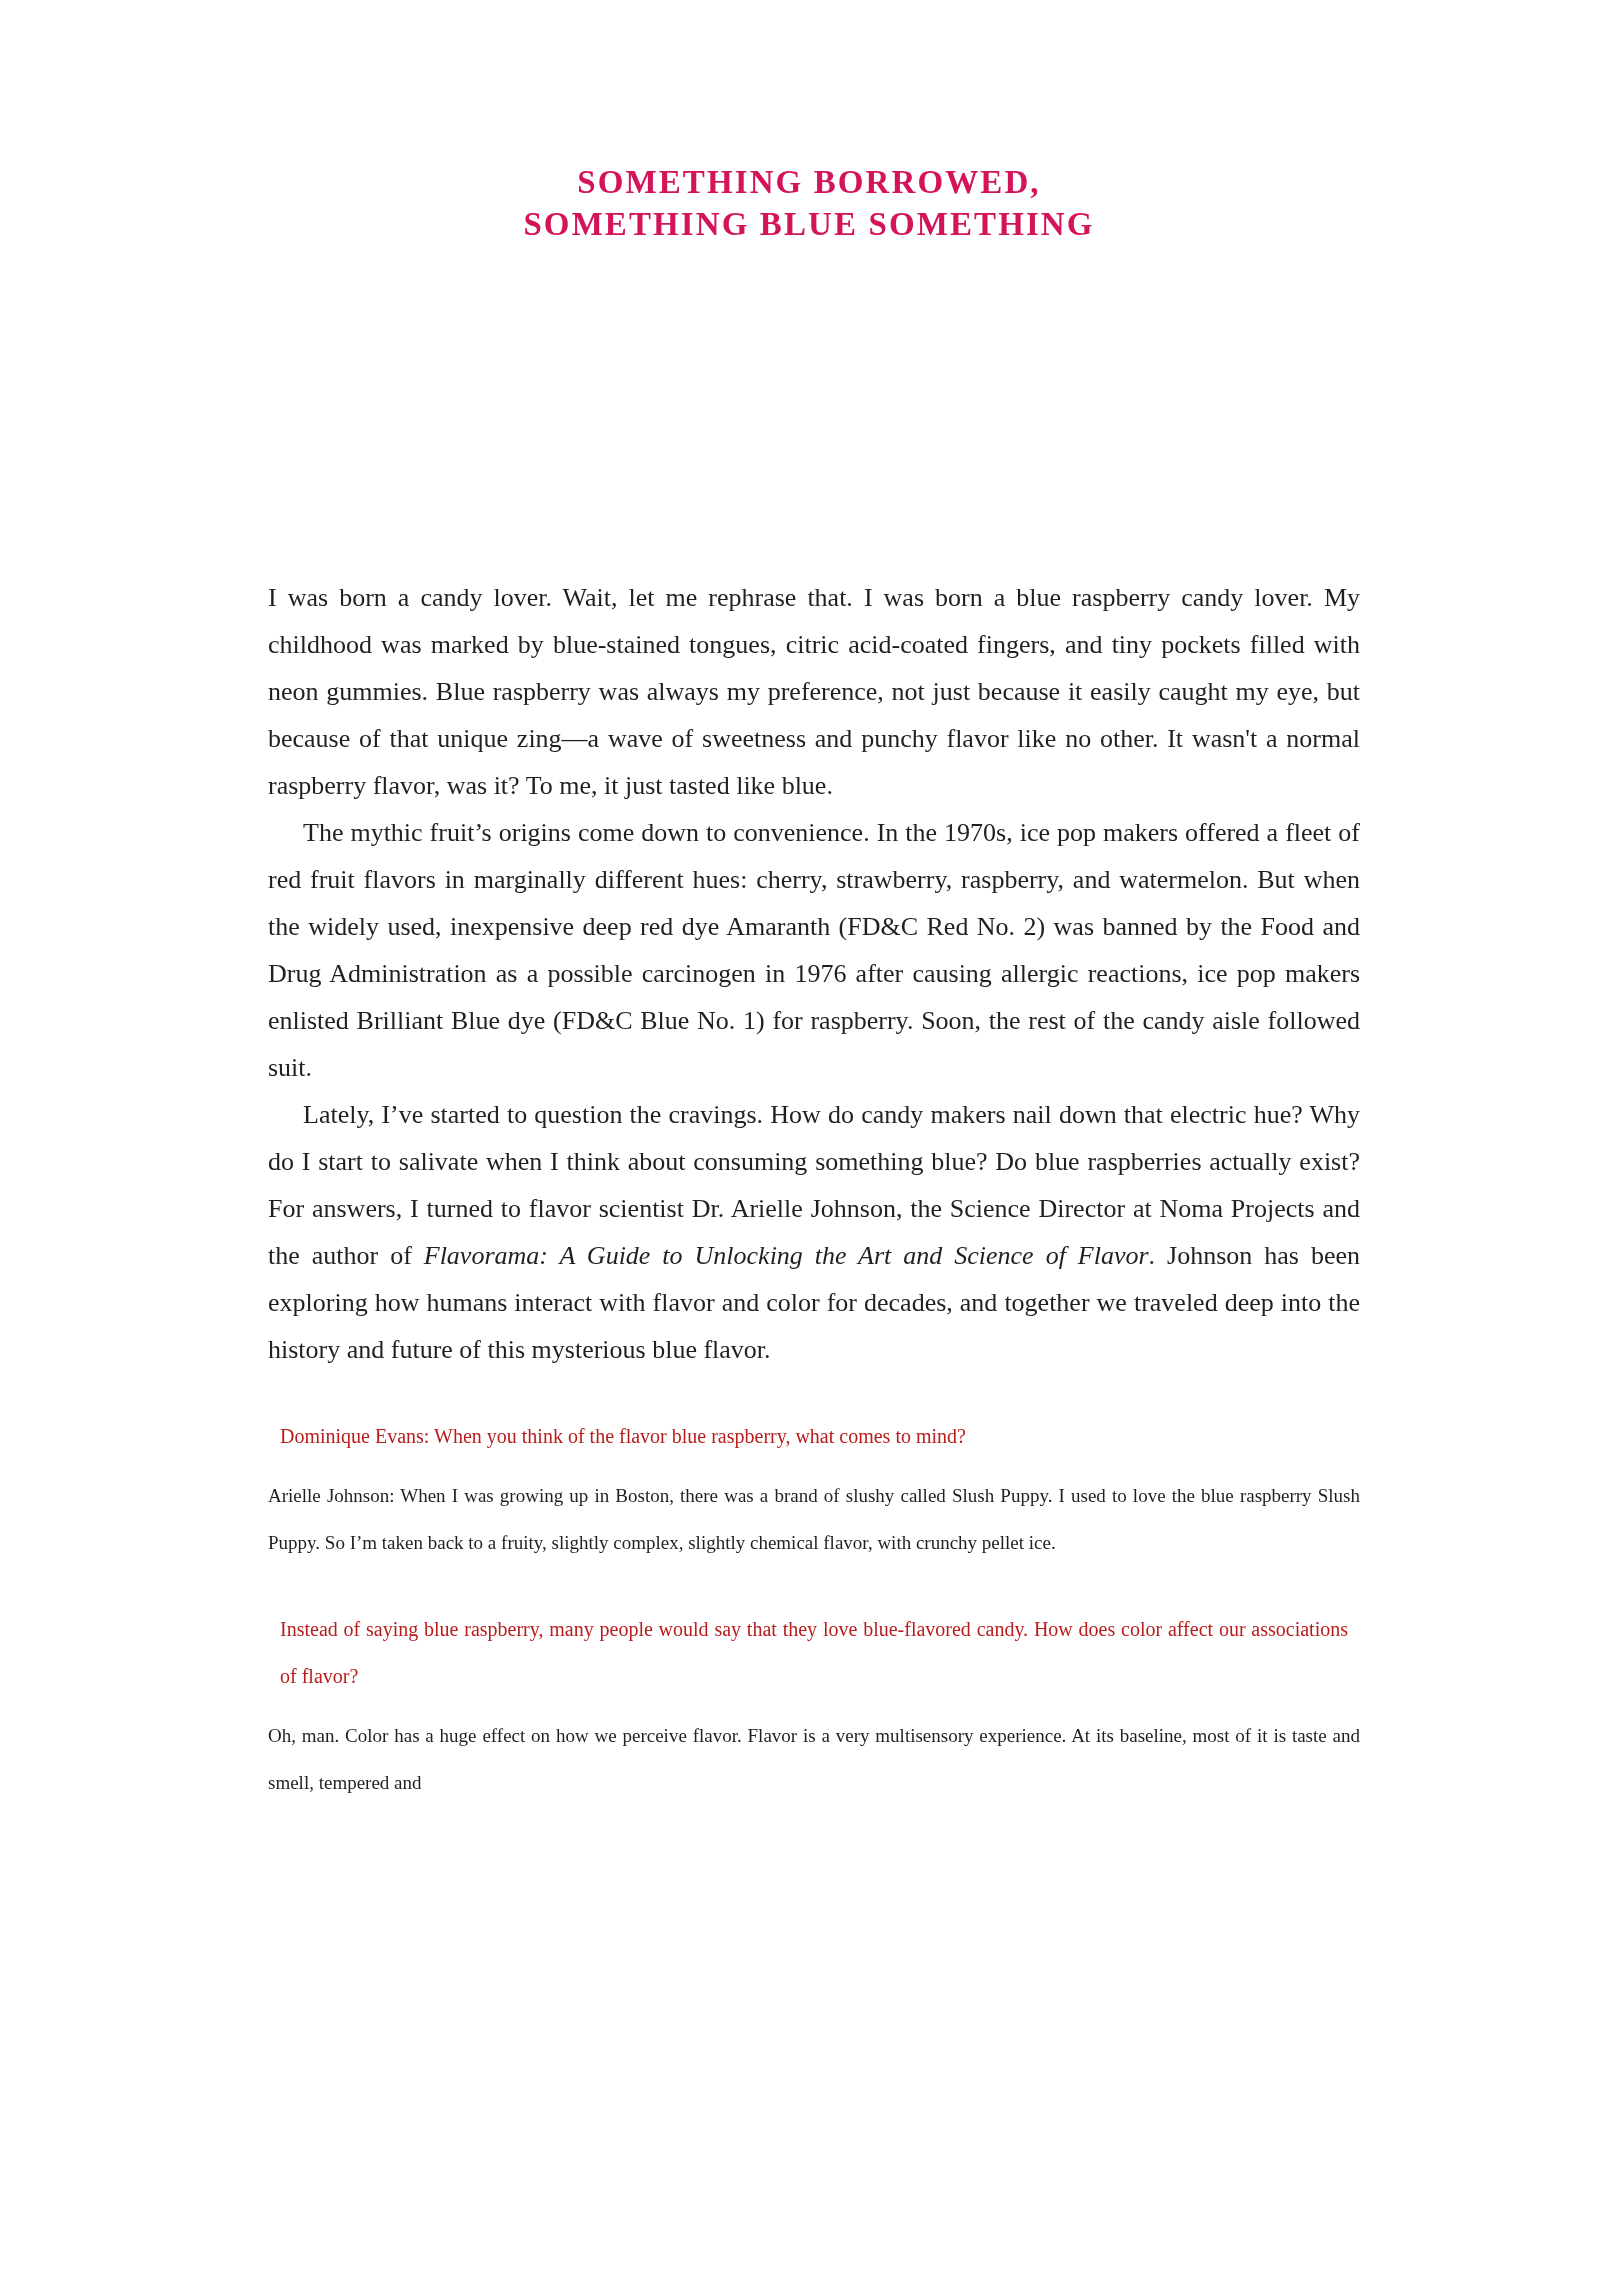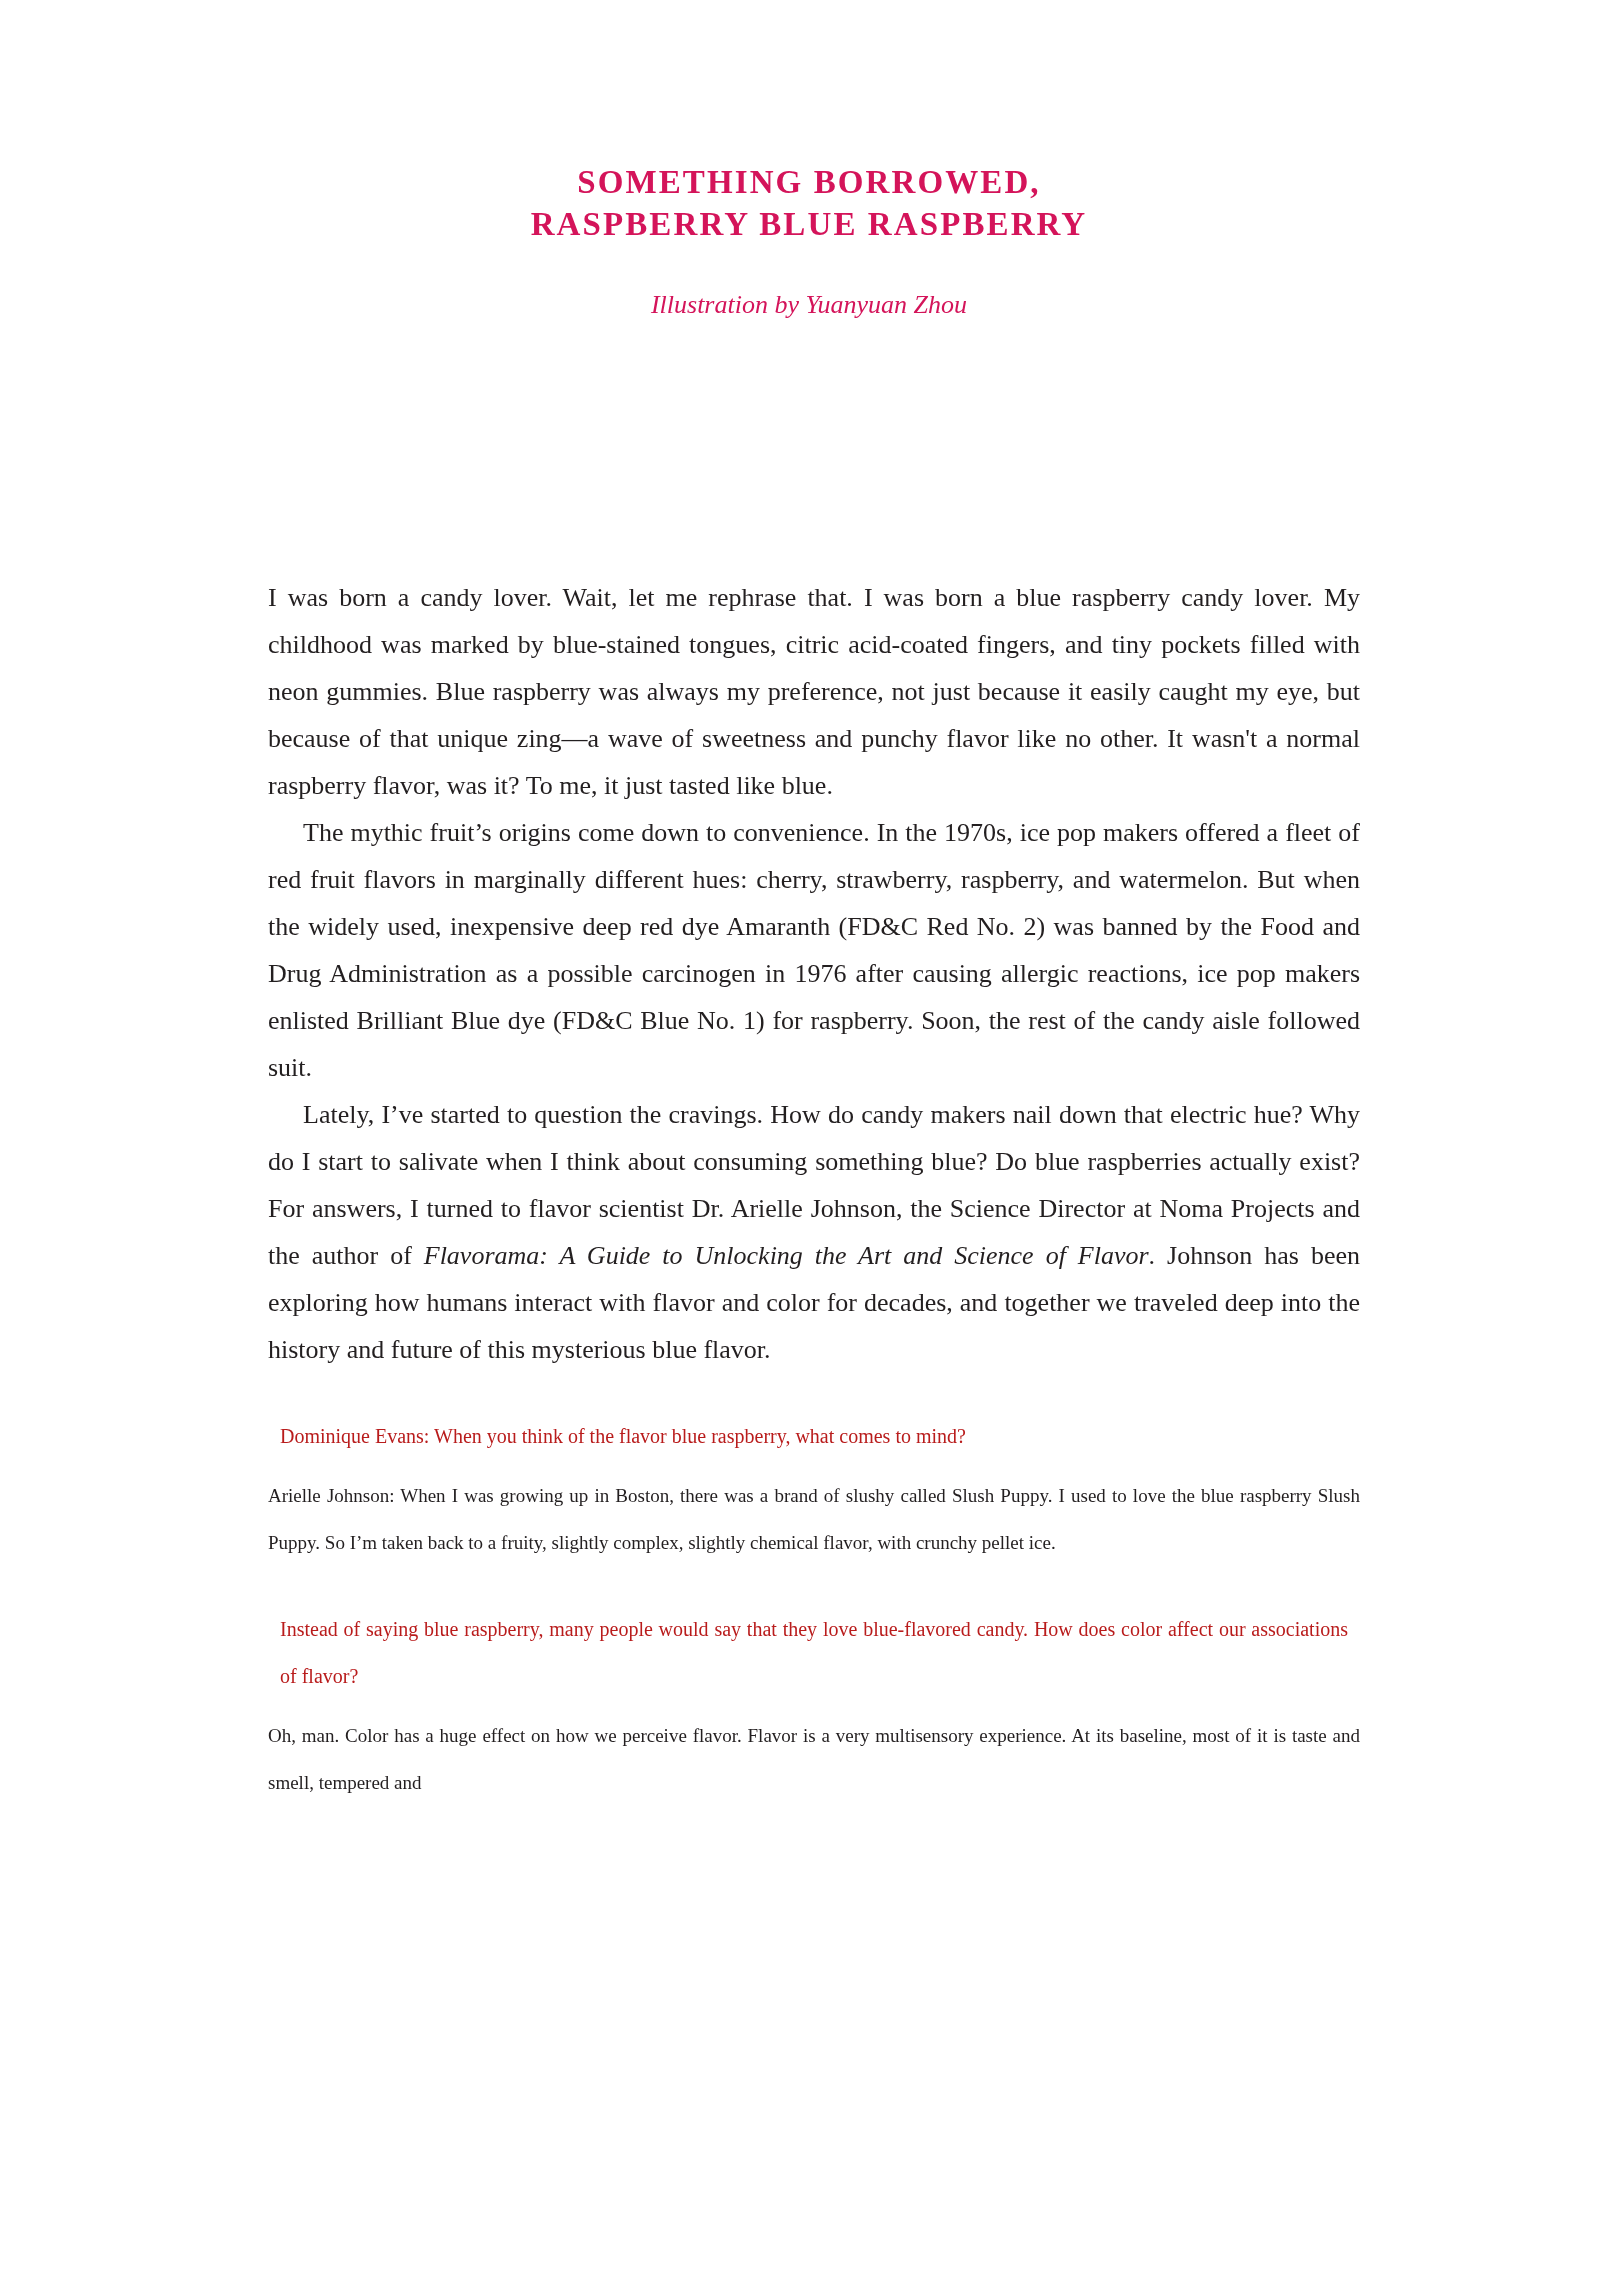--- a/index.html
+++ b/index.html
@@ -85,24 +85,23 @@
   }
 </style>
 </head>
 <body>
 
 <div class="page">
 
   <header class="masthead">
     <h1 class="title">
       <span class="line">SOMETHING BORROWED,</span>
-      <span class="line">RASPBERRY BLUE RASPBERRY</span>
+      <span class="line">SOMETHING BLUE SOMETHING</span>
     </h1>
     <div class="credits">
-      <span class="line">Illustration by Yuanyuan Zhou</span>
     </div>
   </header>
 
   <div class="body-col">
 
     <p class="body">I was born a candy lover. Wait, let me rephrase that. I was born a blue raspberry candy lover. My childhood was marked by blue-stained tongues, citric acid-coated fingers, and tiny pockets filled with neon gummies. Blue raspberry was always my preference, not just because it easily caught my eye, but because of that unique zing—a wave of sweetness and punchy flavor like no other. It wasn't a normal raspberry flavor, was it? To me, it just tasted like blue.</p>
 
     <p class="body indent">The mythic fruit’s origins come down to convenience. In the 1970s, ice pop makers offered a fleet of red fruit flavors in marginally different hues: cherry, strawberry, raspberry, and watermelon. But when the widely used, inexpensive deep red dye Amaranth (FD&amp;C Red No. 2) was banned by the Food and Drug Administration as a possible carcinogen in 1976 after causing allergic reactions, ice pop makers enlisted Brilliant Blue dye (FD&amp;C Blue No. 1) for raspberry. Soon, the rest of the candy aisle followed suit.</p>
 
     <p class="body indent"><span>Lately, I’ve started to question the cravings. How do candy makers nail down that electric hue? Why do I start to salivate when I think about consuming something blue? Do blue raspberries actually exist? For answers, I turned to flavor scientist Dr. Arielle Johnson, the Science Director at Noma Projects and the author of </span><em>Flavorama: A Guide to Unlocking the Art and Science of Flavor</em><span>. Johnson has been exploring how humans interact with flavor and color for decades, and together we traveled deep into the history and future of this mysterious blue flavor.</span></p>

